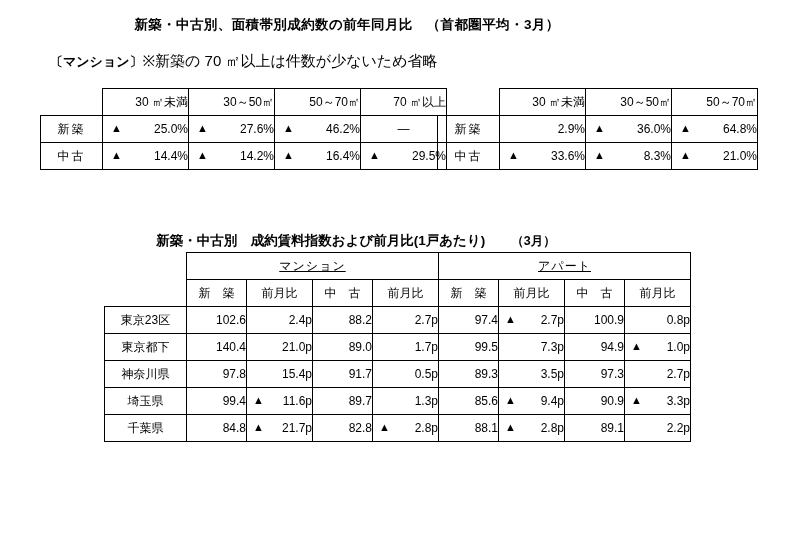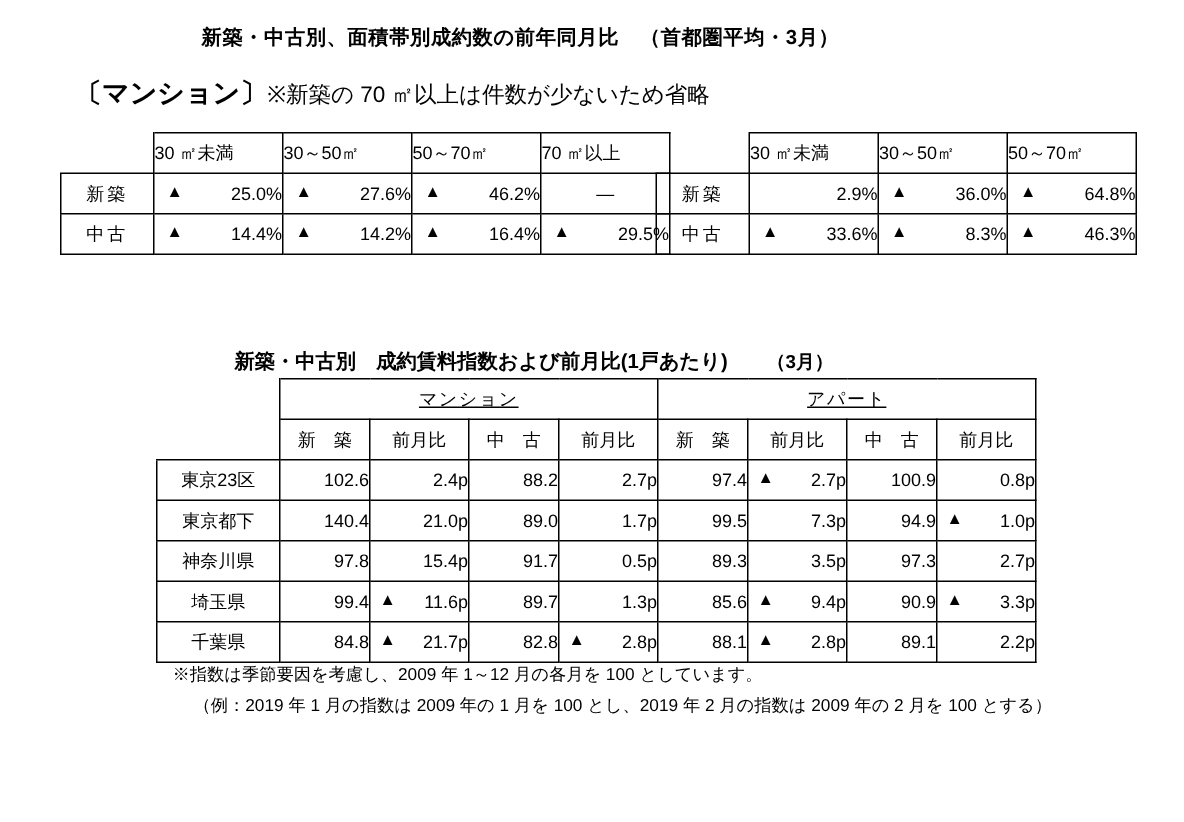--- a/index.html
+++ b/index.html
@@ -42,21 +42,21 @@
   }
   .sublabel-right {
     position: absolute;
     top: 50px;
     left: 460px;
     font-size: 12px;
     white-space: nowrap;
   }
   .sublabel .bracket {
     font-weight: bold;
-    font-size: 18px;
+    font-size: 13px;
     font-family: Liberation Mono, monospace;
   }
   .sublabel .note {
     font-size: 15px;
   }
 
   table.grid {
     border-collapse: collapse;
     table-layout: fixed;
   }
@@ -72,21 +72,21 @@
     position: absolute;
     top: 88px;
     left: 40px;
   }
   .tbl-apart {
     position: absolute;
     top: 88px;
     left: 437px;
   }
   .hdr-cell {
-    text-align: left;
+    text-align: right;
     font-size: 11.5px;
     margin-left: 35px;
   }
   .rowhdr {
     text-align: center;
     font-size: 12.5px;
     letter-spacing: 2px;
   }
   .val {
     text-align: right;
@@ -241,21 +241,21 @@
       <tr>
         <td class="rowhdr">新築</td>
         <td class="val"><span class="tri"></span><span>2.9%</span></td>
         <td class="val"><span class="tri">▲</span><span>36.0%</span></td>
         <td class="val"><span class="tri">▲</span><span>64.8%</span></td>
       </tr>
       <tr>
         <td class="rowhdr">中古</td>
         <td class="val"><span class="tri">▲</span><span>33.6%</span></td>
         <td class="val"><span class="tri">▲</span><span>8.3%</span></td>
-        <td class="val"><span class="tri">▲</span><span>46.3%</span></td>
+        <td class="val"><span class="tri">▲</span><span>21.0%</span></td>
       </tr>
     </tbody>
   </table>
 
   <div class="title2">
     <span>新築・中古別　成約賃料指数および前月比(1戸あたり)</span><span class="month">（3月）</span>
   </div>
 
   <table class="grid tbl-index">
     <colgroup>
@@ -341,19 +341,15 @@
         <td class="num"><span class="tri"></span><span>82.8</span></td>
         <td class="num"><span class="tri">▲</span><span>2.8p</span></td>
         <td class="num"><span class="tri"></span><span>88.1</span></td>
         <td class="num"><span class="tri">▲</span><span>2.8p</span></td>
         <td class="num"><span class="tri"></span><span>89.1</span></td>
         <td class="num"><span class="tri"></span><span>2.2p</span></td>
       </tr>
     </tbody>
   </table>
 
-  <div class="notes">
-    <div>※指数は季節要因を考慮し、2009 年 1～12 月の各月を 100 としています。</div>
-    <div class="n2">（例：2019 年 1 月の指数は 2009 年の 1 月を 100 とし、2019 年 2 月の指数は 2009 年の 2 月を 100 とする）</div>
-  </div>
 
 
 </div>
 
 </body></html>

